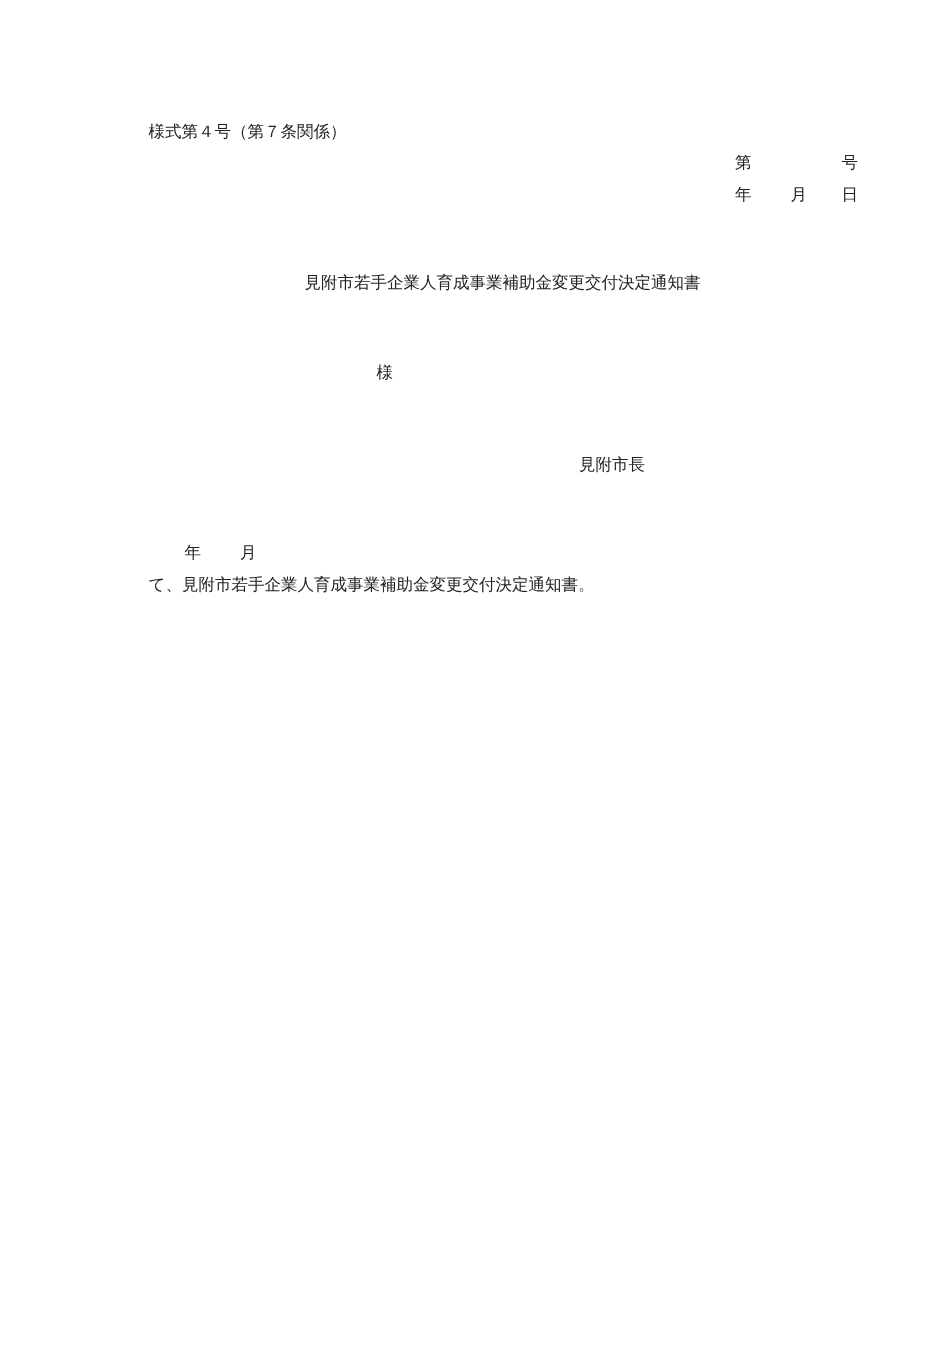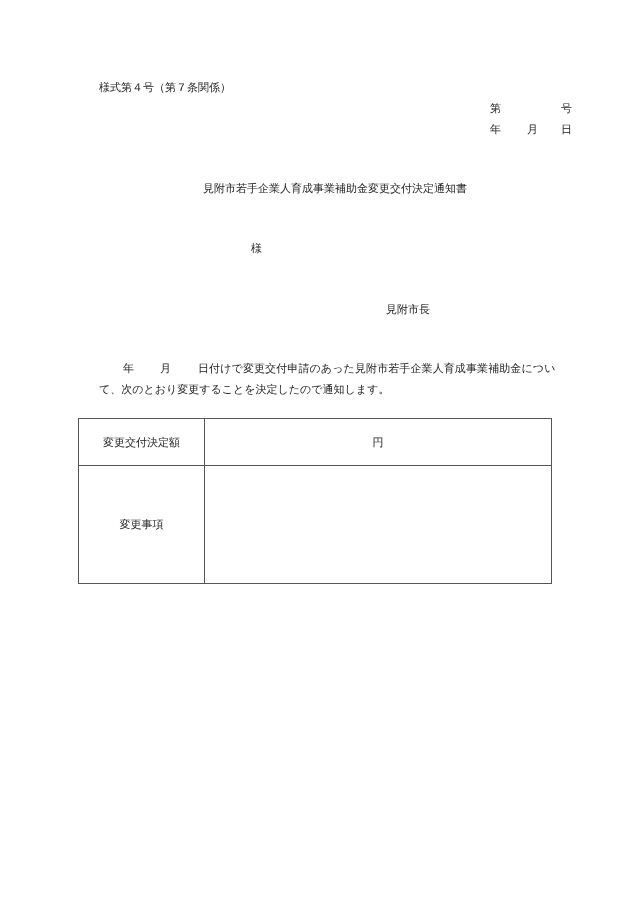--- a/index.html
+++ b/index.html
@@ -47,28 +47,19 @@
 
 <div class="abs title">見附市若手企業人育成事業補助金変更交付決定通知書</div>
 
 <div class="abs addressee">様</div>
 
 <div class="abs issuer">見附市長</div>
 
 <div class="abs body-line1" style="width:480px;height:12px;">
   <span class="b-year">年</span>
   <span class="b-month">月</span>
-  <span class="b-rest">日付けで変更交付申請のあった見附市若手企業人育成事業補助金につい</span>
 </div>
-<div class="abs body-line2">て、次のとおり変更することを決定したので通知します。</div>
+<div class="abs body-line2">て、見附市若手企業人育成事業補助金変更交付決定通知書。</div>
 
 <table class="grant">
   <tbody>
-      <tr class="r1">
-    <td class="label">変更交付決定額</td>
-    <td class="value">円</td>
-  </tr>
-  <tr class="r2">
-    <td class="label">変更事項</td>
-    <td class="value"></td>
-  </tr>
 </tbody>
   </table>
 
 </body></html>

